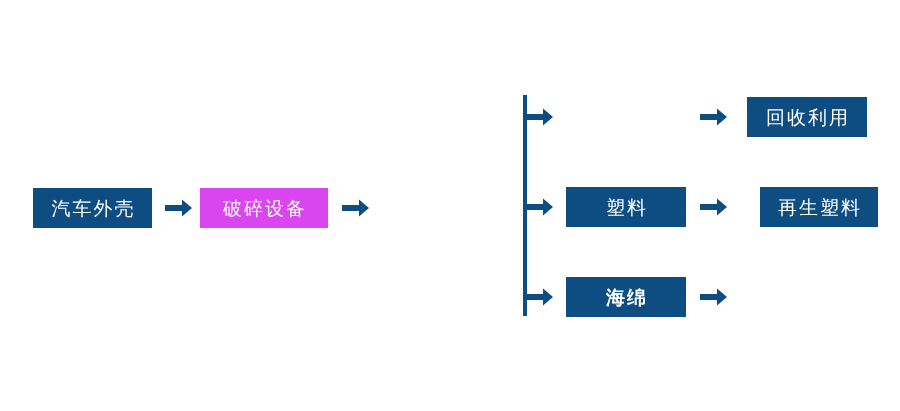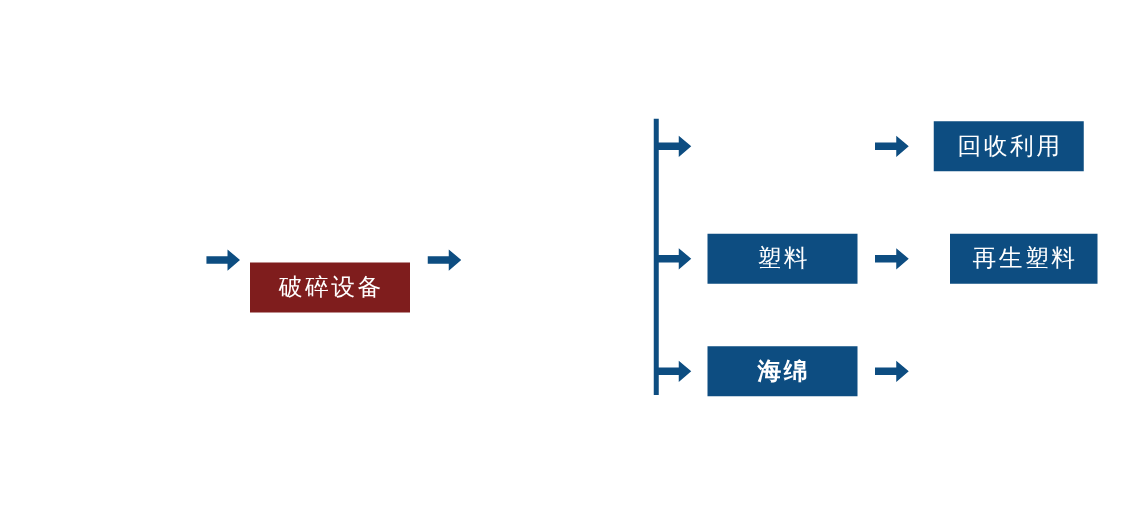--- a/index.html
+++ b/index.html
@@ -27,38 +27,41 @@
     color: #ffffff;
     font-size: 19px;
     letter-spacing: 2px;
     text-indent: 2px;
     line-height: 1;
     white-space: nowrap;
     font-family: "Liberation Sans", "DejaVu Sans", sans-serif;
     box-sizing: border-box;
   }
   .node.blue  { background: #0d4d81; }
-  .node.red   { background: #7f1d1d; margin-top: 22px; }
+  .node.red   { background: #d946ef; }
 
   .arrow {
     position: absolute;
     display: block;
   }
   .arrow svg { display: block; }
 
   .branch-line {
     position: absolute;
     background: #0d4d81;
   }
 </style>
 </head>
 <body>
 
 <div id="diagram">
 
+  <div class="node blue" style="left:33px; top:188px; width:119px; height:40px;">
+    <span>汽车外壳</span>
+  </div>
 
   <div class="arrow" style="left:165px; top:197px; width:28px; height:22px;">
     <svg width="28" height="22" viewBox="0 0 28 22" aria-hidden="true">
       <path d="M0 8 H17 V2.5 L27 11 L17 19.5 V14 H0 Z" fill="#0d4d81"></path>
     </svg>
   </div>
 
   <div class="node red" style="left:200px; top:188px; width:128px; height:40px;">
     <span>破碎设备</span>
   </div>

